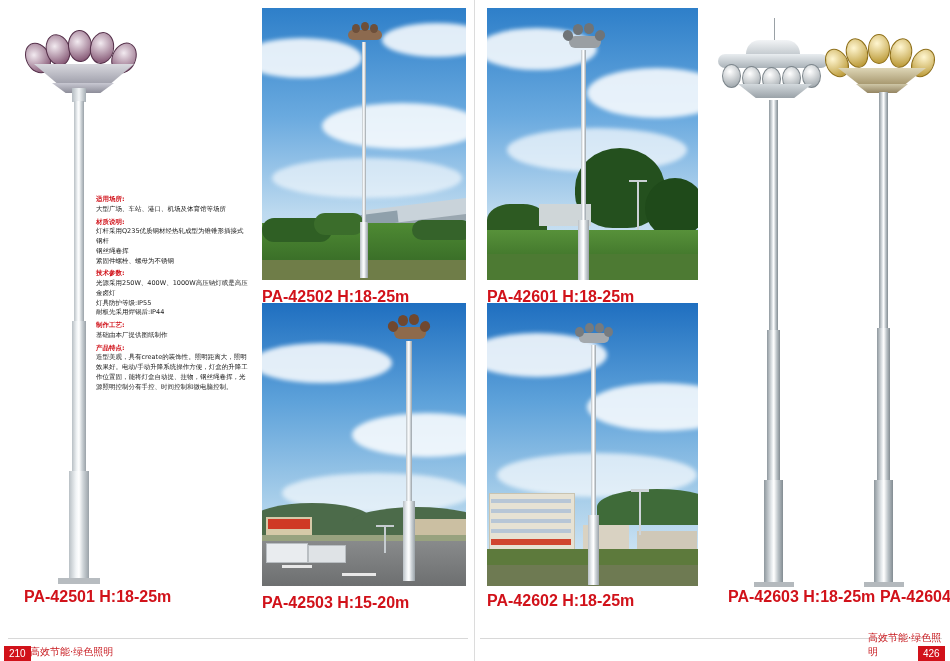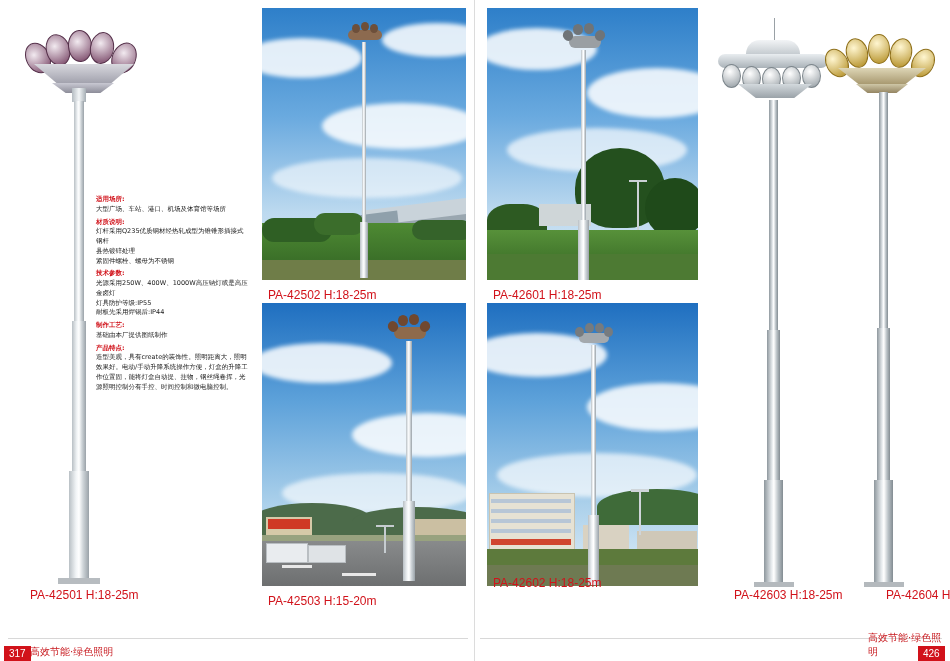--- a/index.html
+++ b/index.html
@@ -4,21 +4,21 @@
 <style>
   html,body{margin:0;padding:0;background:#fff;}
   body{width:950px;height:661px;font-family:"Liberation Sans",sans-serif;overflow:hidden;position:relative;}
   .page{position:absolute;left:0;top:0;width:950px;height:661px;background:#ffffff;}
 
   
   .fold{position:absolute;left:474px;top:0;width:1px;height:661px;background:#dcdcdc;}
 
   
   .photo{position:absolute;overflow:hidden;background:#9fc7e8;}
-  .caption{position:absolute;font-size:12px;font-weight:normal;color:#d1121a;font-family:"Liberation Sans",sans-serif;white-space:nowrap;margin-left:6px;}
+  .caption{position:absolute;font-size:16px;font-weight:bold;color:#d1121a;font-family:"Liberation Sans",sans-serif;white-space:nowrap;}
 
   
   .sky{position:absolute;left:0;top:0;right:0;bottom:0;background:linear-gradient(#2e7fc9 0%,#6aaadf 40%,#bcd9ef 75%,#dcebf7 100%);}
   .sky2{position:absolute;left:0;top:0;right:0;bottom:0;background:linear-gradient(#1f6fc0 0%,#5ea2da 35%,#a9cfea 70%,#e2eff8 100%);}
   .cloud{position:absolute;background:rgba(255,255,255,.85);border-radius:50%;filter:blur(2px);}
   .ground-green{position:absolute;left:0;right:0;background:linear-gradient(#4e8a33,#2f5f22);}
   .road{position:absolute;left:0;right:0;background:#7d7f80;}
   .hill{position:absolute;background:#4c6b4a;border-radius:50% 50% 0 0;}
 
   
@@ -63,21 +63,21 @@
     <div class="pole" style="left:62px;top:313px;width:14px;height:150px;"></div>
     <div class="pole" style="left:59px;top:463px;width:20px;height:110px;"></div>
     <div style="position:absolute;left:48px;top:570px;width:42px;height:6px;background:#b7bcc0;"></div>
   </div>
 
   <div class="spec">
     <span class="hd">适用场所:</span>
     <p>大型广场、车站、港口、机场及体育馆等场所</p>
     <span class="hd">材质说明:</span>
     <p>灯杆采用Q235优质钢材经热轧成型为锥锥形插接式钢杆</p>
-    <p>县热镀锌处理</p>
+    <p>钢丝绳卷挥</p>
     <p>紧固件螺栓、螺母为不锈钢</p>
     <span class="hd">技术参数:</span>
     <p>光源采用250W、400W、1000W高压钠灯或是高压金卤灯</p>
     <p>灯具防护等级:IP55</p>
     <p>耐板先采用焊锡后:IP44</p>
     <span class="hd">制作工艺:</span>
     <p>基础由本厂提供图纸制作</p>
     <span class="hd">产品特点:</span>
     <p>造型美观，具有create的装饰性。照明距离大，照明效果好。电动/手动升降系统操作方便，灯盒的升降工作位置固，能将灯盒自动提、挂物，钢丝绳卷挥，光源照明控制分有手控、时间控制和微电脑控制。</p>
   </div>
@@ -203,21 +203,21 @@
     <div style="position:absolute;left:84px;top:18px;width:46px;height:26px;">
       <div style="position:absolute;left:8px;top:12px;width:30px;height:10px;background:#a4a9ad;border-radius:5px;"></div>
       <div style="position:absolute;left:4px;top:6px;width:9px;height:10px;background:#767b7f;border-radius:50%;"></div>
       <div style="position:absolute;left:14px;top:2px;width:9px;height:10px;background:#767b7f;border-radius:50%;"></div>
       <div style="position:absolute;left:24px;top:2px;width:9px;height:10px;background:#767b7f;border-radius:50%;"></div>
       <div style="position:absolute;left:33px;top:6px;width:9px;height:10px;background:#767b7f;border-radius:50%;"></div>
     </div>
     <div class="pole" style="left:104px;top:42px;width:5px;height:170px;"></div>
     <div class="pole" style="left:101px;top:212px;width:11px;height:70px;"></div>
   </div>
-  <div class="caption" style="left:487px;top:576px;">PA-42602 H:18-25m</div>
+  <div class="caption" style="left:487px;top:592px;">PA-42602 H:18-25m</div>
 
   <div style="position:absolute;left:700px;top:8px;width:130px;height:578px;">
     <div style="position:absolute;left:74px;top:10px;width:1px;height:22px;background:#9aa1a6;"></div>
     <div class="crown" style="left:16px;top:30px;width:118px;height:62px;">
 
       <div style="position:absolute;left:30px;top:2px;width:54px;height:16px;background:linear-gradient(#f2f4f6,#bfc6cb);border-radius:26px 26px 4px 4px;"></div>
       <div style="position:absolute;left:2px;top:16px;width:110px;height:14px;background:linear-gradient(#e9edf0,#aab2b8);border-radius:8px;"></div>
 
       <div class="lamp" style="left:6px;top:26px;width:17px;height:22px;background:radial-gradient(circle at 40% 30%,#ffffff,#8e979d);border:1px solid #7d868c;"></div>
       <div class="lamp" style="left:26px;top:28px;width:17px;height:22px;background:radial-gradient(circle at 40% 30%,#ffffff,#8e979d);border:1px solid #7d868c;"></div>
@@ -247,19 +247,19 @@
     <div class="pole-dark" style="left:61px;top:84px;width:9px;height:236px;"></div>
     <div class="pole-dark" style="left:59px;top:320px;width:13px;height:152px;"></div>
     <div class="pole-dark" style="left:56px;top:472px;width:19px;height:104px;"></div>
     <div style="position:absolute;left:46px;top:574px;width:40px;height:5px;background:#b4b9bd;"></div>
   </div>
   <div class="caption" style="left:880px;top:588px;text-align:center;">PA-42604 H:18-25m</div>
 
   <div class="footrule" style="left:8px;width:460px;"></div>
   <div class="footrule" style="left:480px;width:462px;"></div>
 
-  <div class="pagenum" style="left:4px;">317</div>
+  <div class="pagenum" style="left:4px;">210</div>
   <div class="footline" style="left:30px;">高效节能·绿色照明</div>
 
   <div class="pagenum" style="left:918px;">426</div>
   <div class="footline" style="left:868px;">高效节能·绿色照明</div>
 
 </div>
 
 </body></html>

